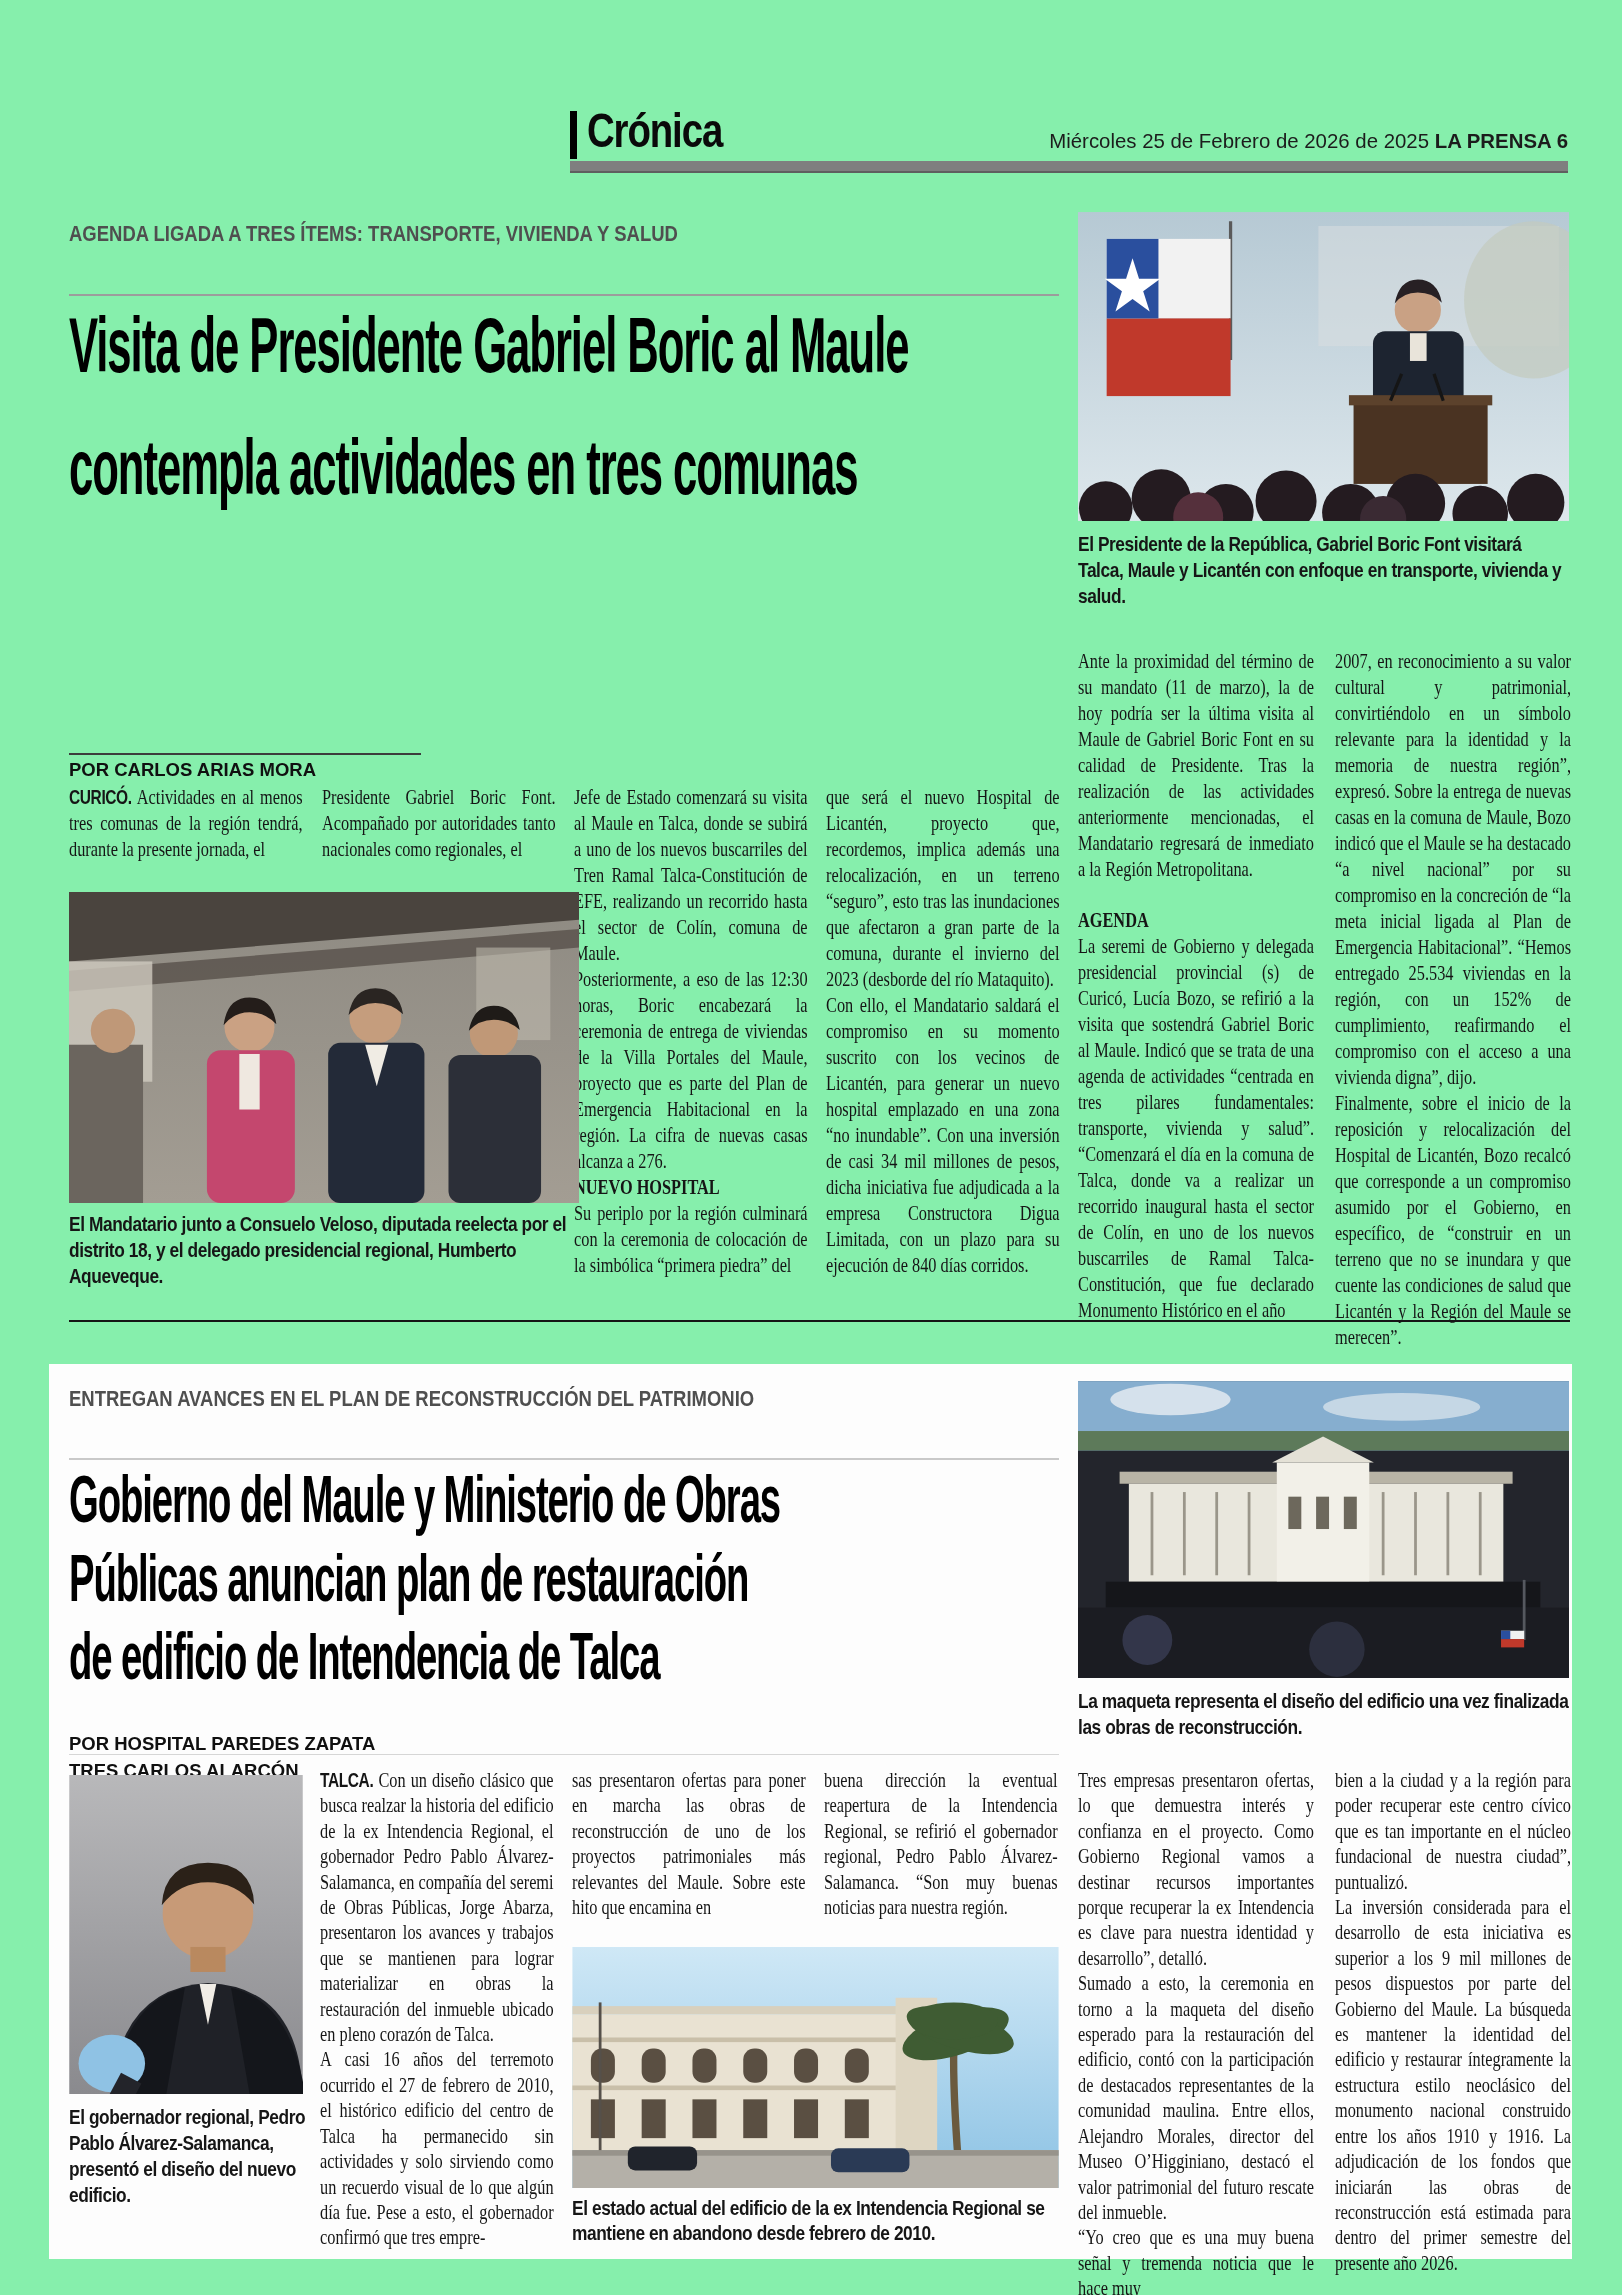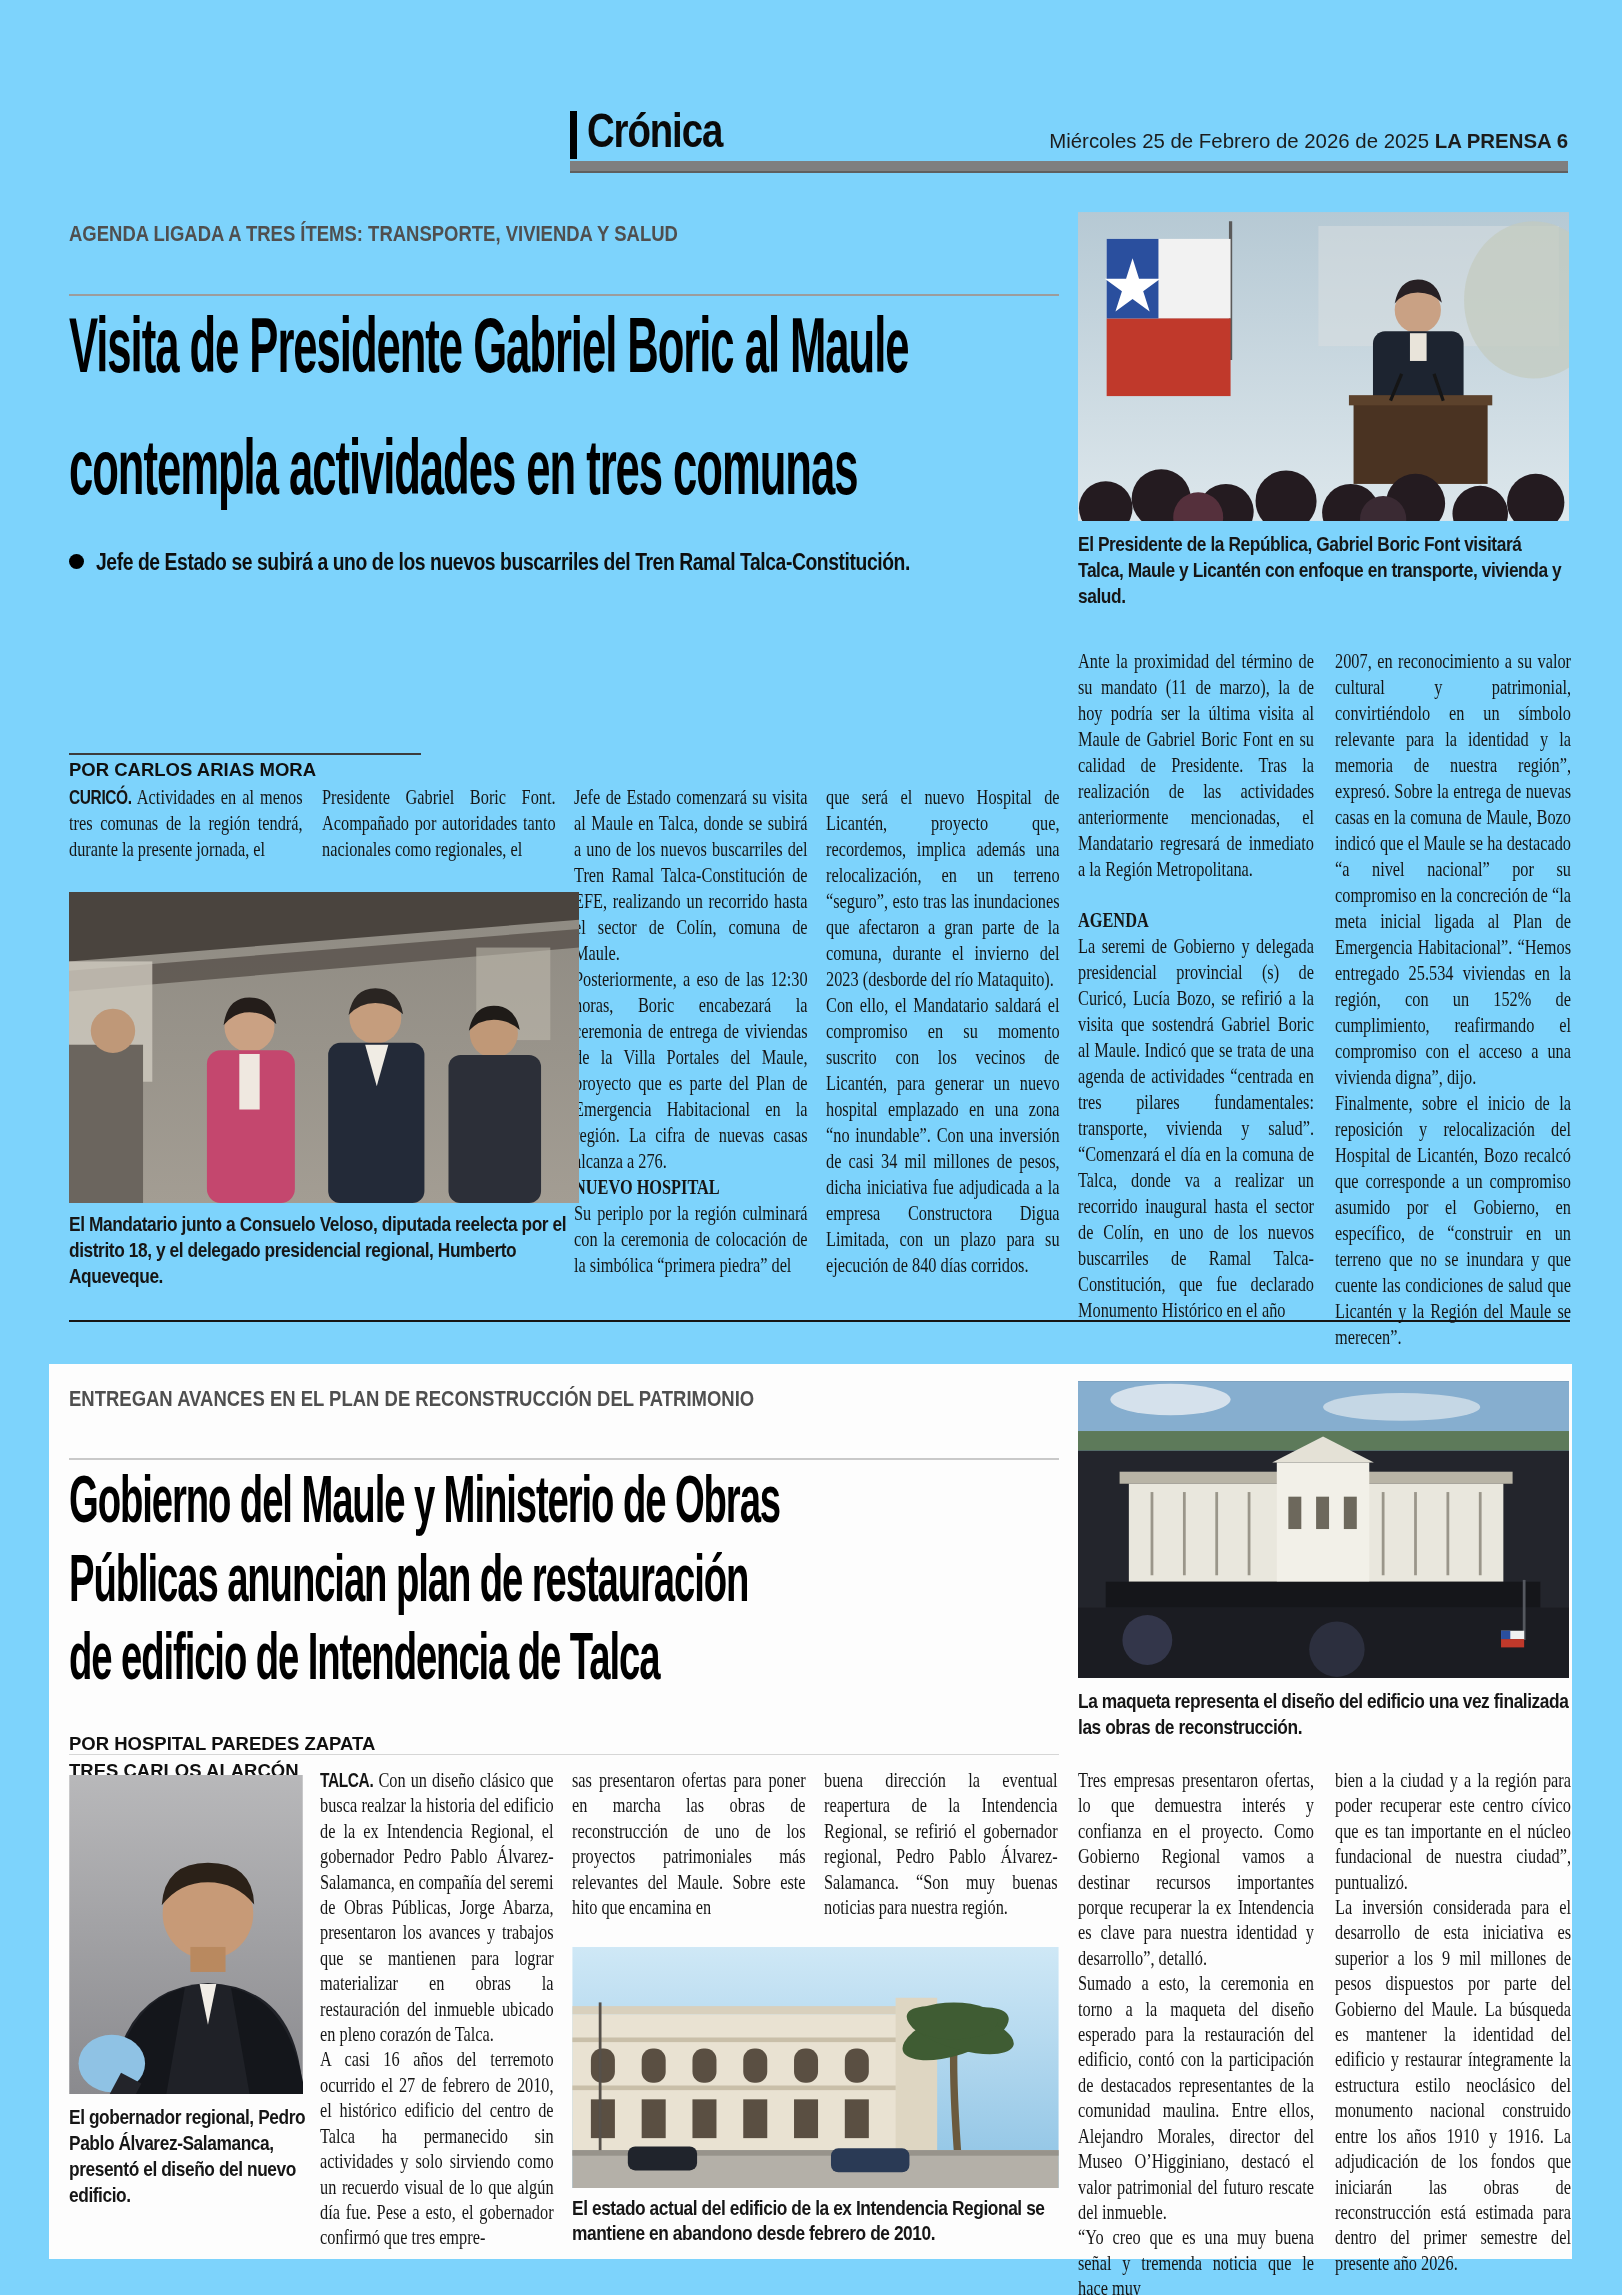--- a/index.html
+++ b/index.html
@@ -1,16 +1,16 @@
 <!DOCTYPE html>
 <html lang="es" style="font-size:7.4px"><head>
 <meta charset="utf-8">
 <style>
   html,body{margin:0;padding:0;background:#c6c6c6;}
-  .page{position:relative;width:1623px;height:2295px;background:#7dd3fc;overflow:hidden;
+  .page{position:relative;width:1623px;height:2295px;background:#86efac;overflow:hidden;
         font-family:"Liberation Sans",sans-serif;color:#111;}
   .abs{position:absolute;}
 
   
   .section-bar{width:7.4px;height:48px;background:#000;}
   .section-title{font-size:48px;font-weight:700;letter-spacing:-1.4px;white-space:nowrap;
                  transform:scaleX(.8);transform-origin:0 0;color:#0a0a0a;}
   .dateline{font-size:20.4px;color:#1c1c1c;white-space:nowrap;}
   .dateline b{font-weight:700;}
   .header-rule{background:#7f7f7f;border-bottom:2.8px solid #5f5f5f;}
@@ -60,24 +60,20 @@
     <b>LA PRENSA 6</b>
   </div>
   <div class="abs header-rule" style="left:570px;top:161px;width:998px;height:10.2px;"></div>
 
   <div class="abs kicker" style="left:69px;top:221px;">AGENDA LIGADA A TRES ÍTEMS: TRANSPORTE, VIVIENDA Y SALUD</div>
   <div class="abs thin-rule" style="left:69px;top:294px;width:990px;"></div>
 
   <div class="abs hl hl1" style="left:69px;top:300px;">Visita de Presidente Gabriel Boric al Maule</div>
   <div class="abs hl hl1" style="left:69px;top:422px;">contempla actividades en tres comunas</div>
 
-  <div class="abs bullet-row" style="left:69px;top:540px;width:1018px;">
-    <span class="bullet-dot"></span>
-    <span class="bullet-text">Jefe de Estado se subirá a uno de los nuevos buscarriles del Tren Ramal Talca-Constitución.</span>
-  </div>
 
   <div class="abs byline" style="left:69px;top:723px;">POR CARLOS ARIAS MORA</div>
   <div class="abs byline-rule" style="left:69px;top:753px;width:352px;"></div>
 
   <svg class="abs photo" style="left:1078px;top:212px;" width="491" height="309" viewBox="0 0 1062 668">
     <defs>
       <linearGradient id="sky1" x1="0" y1="0" x2="0" y2="1">
         <stop offset="0" stop-color="#b6c9d4"></stop>
           <stop offset="1" stop-color="#dde7ec"></stop>
       </linearGradient>

